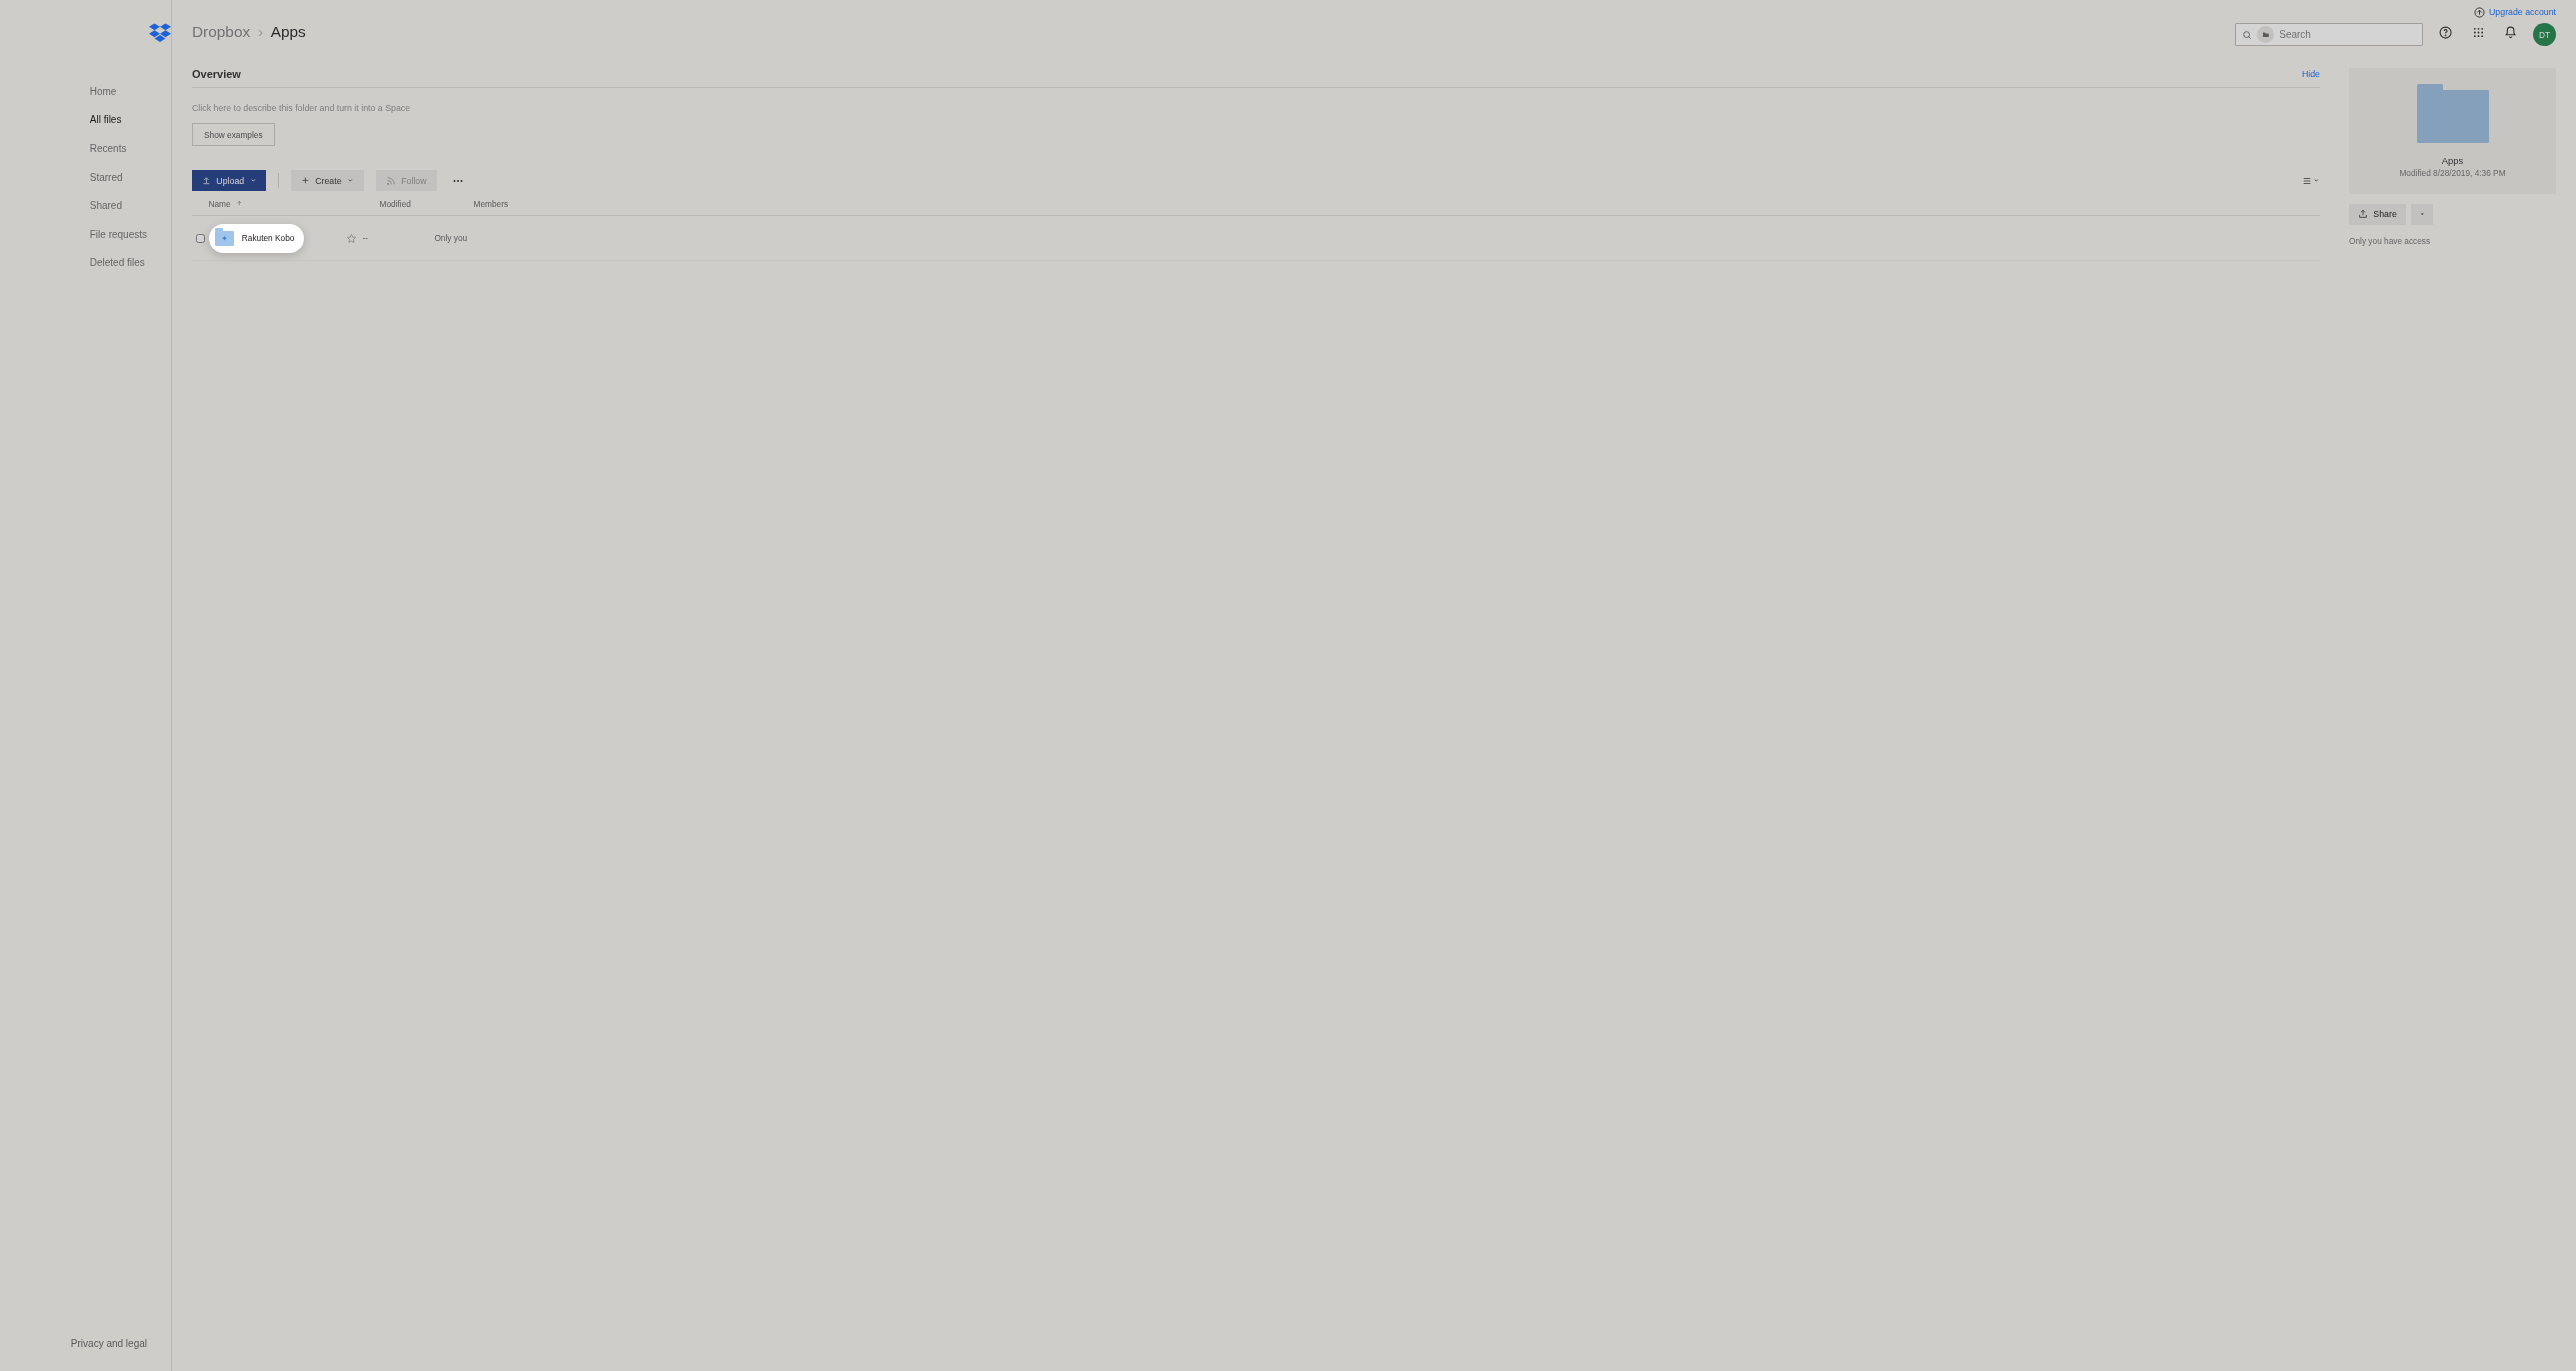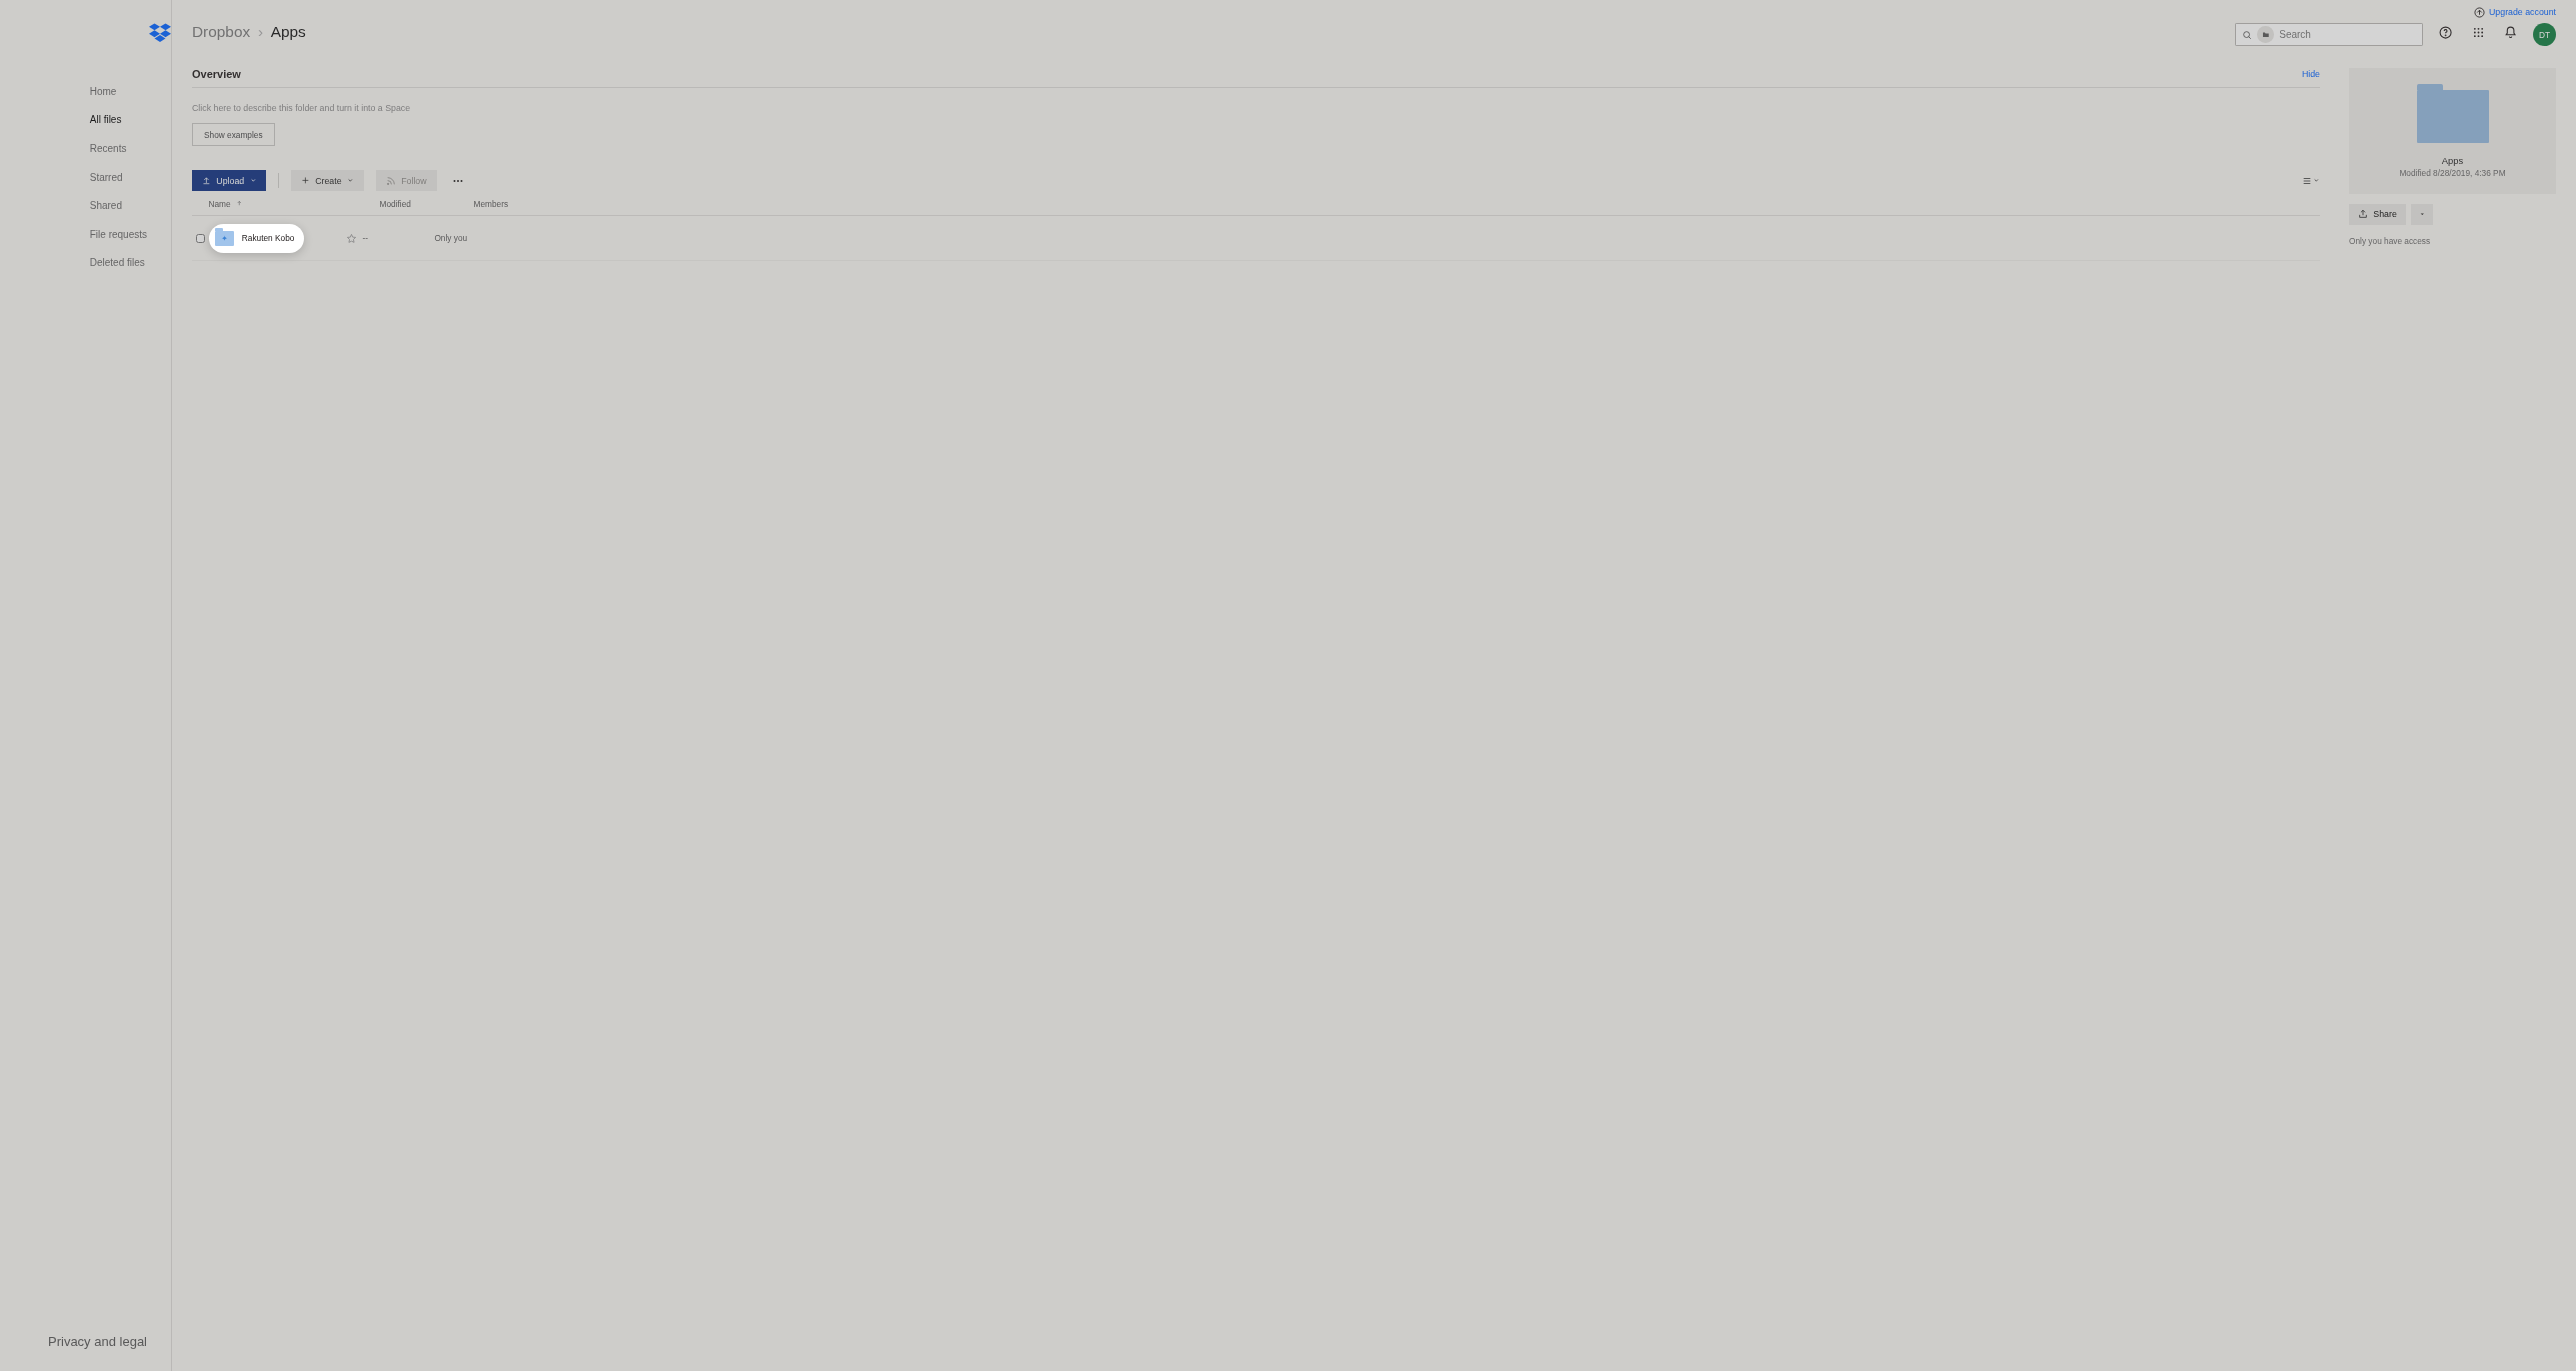--- a/index.html
+++ b/index.html
@@ -32,21 +32,21 @@
   .logo { padding: 0 0 33px 24px; }
   .logo svg { width: 22px; height: 22px; display: block; }
   .nav { display: flex; flex-direction: column; gap: 0; }
   .nav-item {
     padding: 8.8px 24px;
     font-size: 10px;
     color: #666;
     cursor: pointer;
   }
   .nav-item.active { color: #000; font-weight: 500; }
-  .sidebar-footer { margin-top: auto; padding: 0 24px 11px; color: #555; font-size: 13px; cursor: pointer; }
+  .sidebar-footer { margin-top: auto; padding: 0 24px 11px; color: #555; font-size: 10px; cursor: pointer; }
   .main { flex: 1; display: flex; flex-direction: column; min-width: 0; }
   
   .top-strip {
     display: flex; justify-content: flex-end; align-items: center;
     padding: 6.6px 20px 0 20px; gap: 5.5px;
   }
   .upgrade-link { color: #0061fe; font-size: 8.8px; display: flex; gap: 4.4px; align-items: center; cursor: pointer; }
   
   .header-row {
     display: flex; align-items: flex-start; gap: 13.2px;

